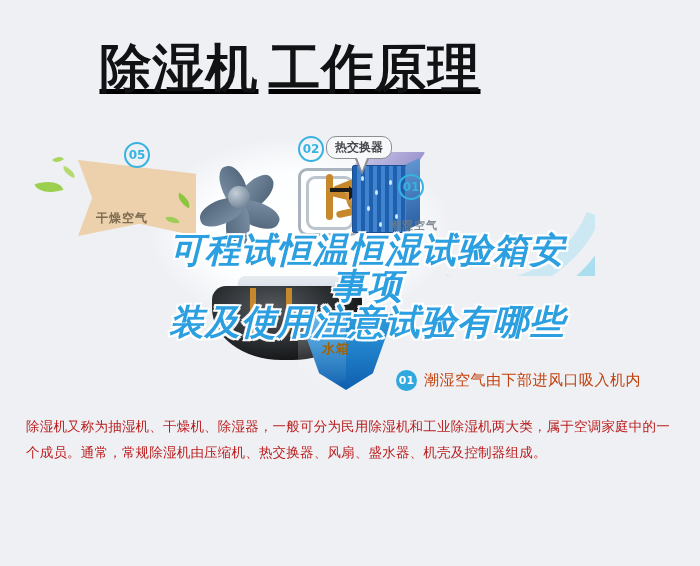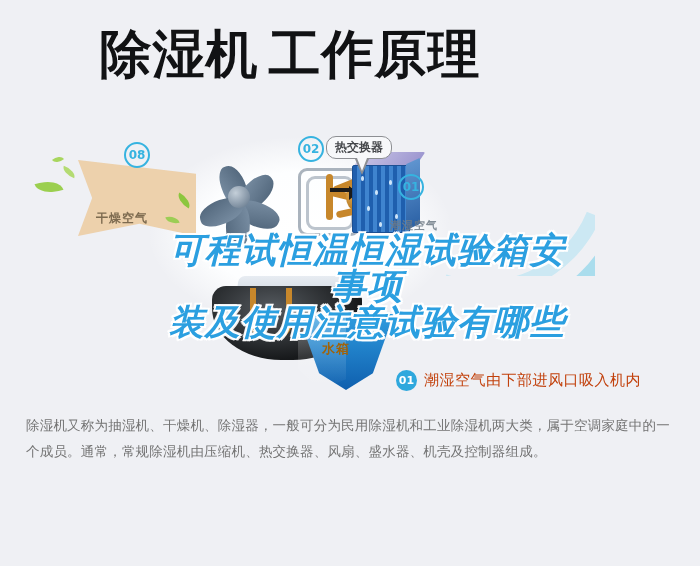--- a/index.html
+++ b/index.html
@@ -7,21 +7,21 @@
     width:700px;height:566px;
     background:#eff0f4;
     font-family:"Liberation Sans","DejaVu Sans",sans-serif;
     overflow:hidden;position:relative;
   }
   #page{position:absolute;inset:0;background:#eff0f4;}
 
   
   .title-wrap{
     position:absolute;left:0;top:28px;width:580px;height:80px;
-    display:flex;align-items:flex-start;justify-content:center;
+    display:flex;align-items:center;justify-content:center;text-decoration:underline;
   }
   .title{
     font-family:"DejaVu Sans","Liberation Sans",sans-serif;
     font-size:52px;line-height:1;font-weight:700;color:#111214;
     letter-spacing:1px;white-space:nowrap;
   }
   .title .t1{font-weight:700;}
   .title .t2{font-weight:700;margin-left:10px;}
 
   
@@ -208,22 +208,22 @@
       0 0 2px #ffffff,
       2px 2px 0 rgba(255,255,255,.9),
       -2px 2px 0 rgba(255,255,255,.9),
       2px -2px 0 rgba(255,255,255,.9),
       -2px -2px 0 rgba(255,255,255,.9);
   }
 
   
   .copy{position:absolute;left:26px;top:414px;width:650px;}
   .para{
-    font-size:13.5px;line-height:1.95;color:#737373;
-    font-family:Liberation Mono, monospace;letter-spacing:.2px;margin:0 5px 14px 0;
+    font-size:13.5px;line-height:1.95;color:#b91c1c;
+    font-family:Liberation Serif, serif;letter-spacing:.2px;margin:0 5px 14px 0;
   }
 </style>
 </head>
 <body>
 
 <div id="page">
 
   <div class="title-wrap">
     <div class="title">
       <span class="t1">除湿机</span><span class="t2">工作原理</span>
@@ -282,21 +282,21 @@
     </div>
 
     <div class="body-grey"></div>
     <div class="body-dark"></div>
     <div class="tube-u"></div>
 
     <div class="tank"></div>
     <div class="tank-hi"></div>
     <div class="tank-label">水箱</div>
 
-    <div class="badge b03">08</div>
+    <div class="badge b03">05</div>
     <div class="badge b02">02</div>
     <div class="badge b01">01</div>
 
     <div class="callout">热交换器</div>
     <div class="wet-label">潮湿空气</div>
 
     <div class="legend">
       <div class="legend-row">
         <div class="legend-badge">01</div>
         <div class="legend-text">潮湿空气由下部进风口吸入机内</div>

